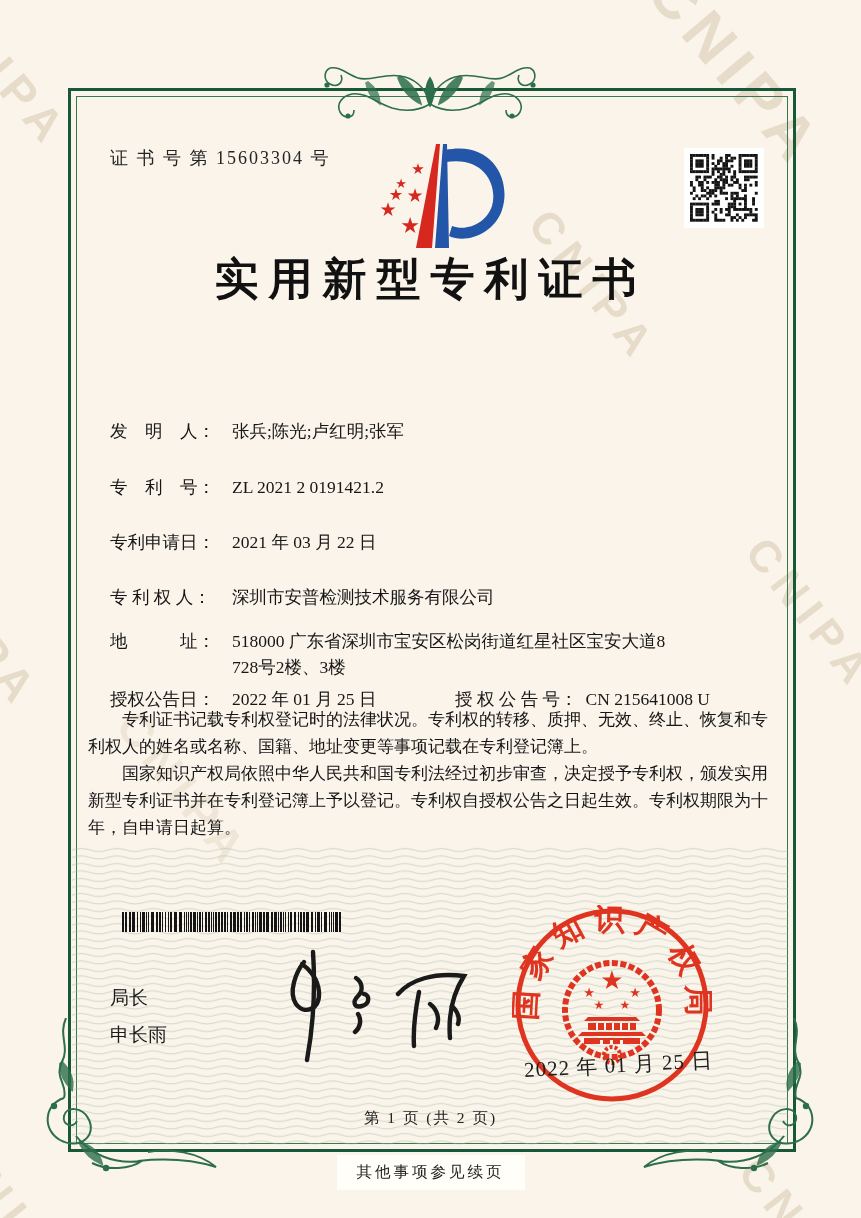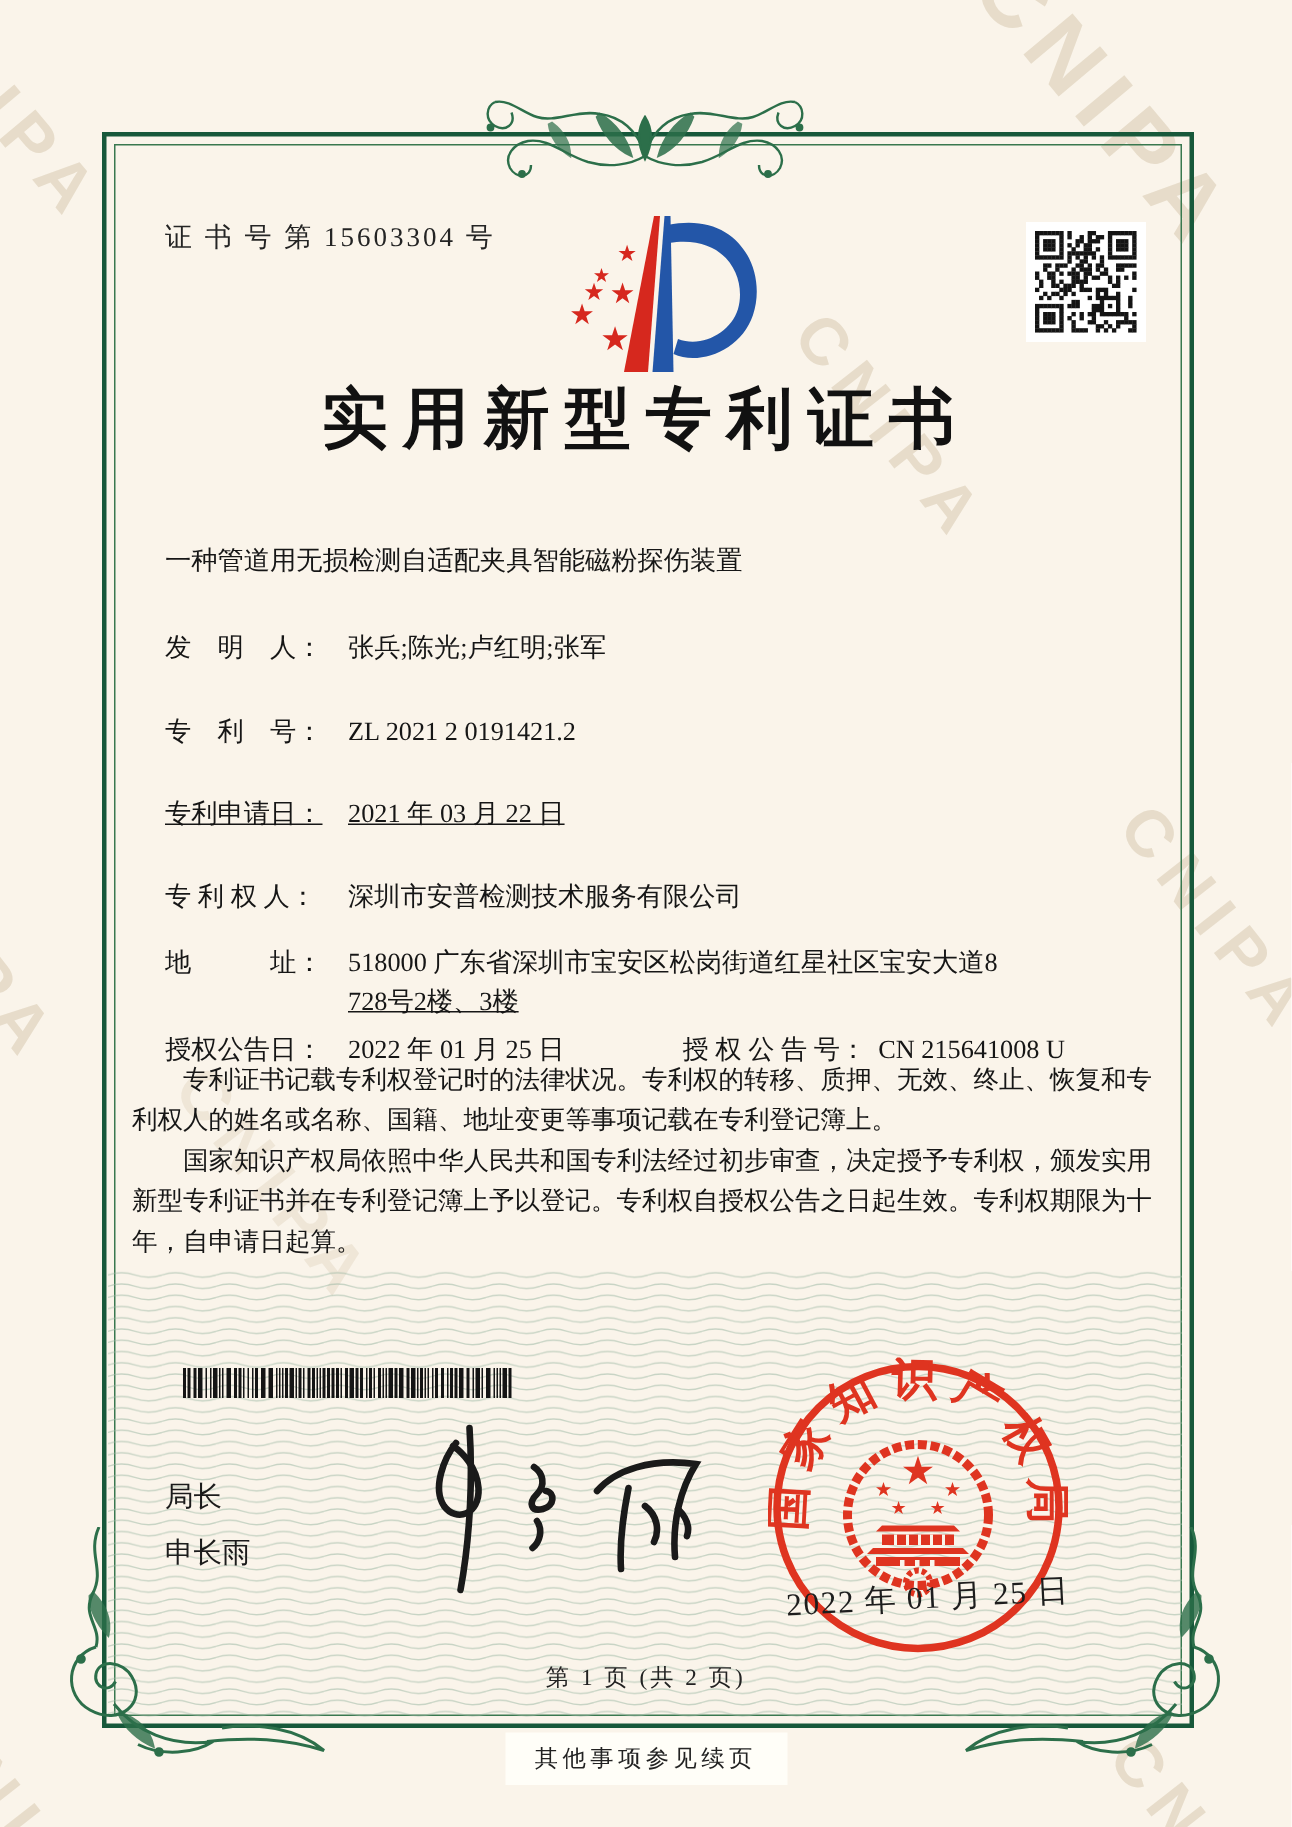--- a/index.html
+++ b/index.html
@@ -432,43 +432,42 @@
         <rect x="40.5" y="64.8" width="2.9000000000000004" height="2.9000000000000004"></rect>
         <rect x="45.9" y="64.8" width="2.9000000000000004" height="2.9000000000000004"></rect>
         <rect x="51.3" y="64.8" width="2.9000000000000004" height="2.9000000000000004"></rect>
         <rect x="62.1" y="64.8" width="2.9000000000000004" height="2.9000000000000004"></rect>
         <rect x="64.8" y="64.8" width="2.9000000000000004" height="2.9000000000000004"></rect>
       </svg></div>
 
   <div class="title">实用新型专利证书</div>
 
   <div class="row" style="top:360px;">
-    <span class="val">一种管道用无损检测自适配夹具智能磁粉探伤装置</span>
   </div>
   <div class="row" style="top:418px;">
     <span class="lbl">发　明　人：</span>
     <span class="val">张兵;陈光;卢红明;张军</span>
   </div>
   <div class="row" style="top:474px;">
     <span class="lbl">专　利　号：</span>
     <span class="val">ZL 2021 2 0191421.2</span>
   </div>
-  <div class="row" style="top:529px;text-decoration:underline;">
+  <div class="row" style="top:529px;">
     <span class="lbl">专利申请日：</span>
     <span class="val">2021 年 03 月 22 日</span>
   </div>
   <div class="row" style="top:584px;">
     <span class="lbl">专 利 权 人：</span>
     <span class="val">深圳市安普检测技术服务有限公司</span>
   </div>
   <div class="row" style="top:628px;">
     <span class="lbl">地　　　址：</span>
     <span class="val">
       <span style="display:block;">518000 广东省深圳市宝安区松岗街道红星社区宝安大道8</span>
-      <span style="display:block;text-decoration:underline;">728号2楼、3楼</span>
+      <span style="display:block;">728号2楼、3楼</span>
     </span>
   </div>
   <div class="row" style="top:686px;">
     <span class="lbl">授权公告日：</span>
     <span class="val">2022 年 01 月 25 日</span>
   </div>
   <div class="row" style="top:686px;left:455px;">
     <span style="flex:none;">授 权 公 告 号：</span>
     <span style="flex:none;margin-left:8px;">CN 215641008 U</span>
   </div>

